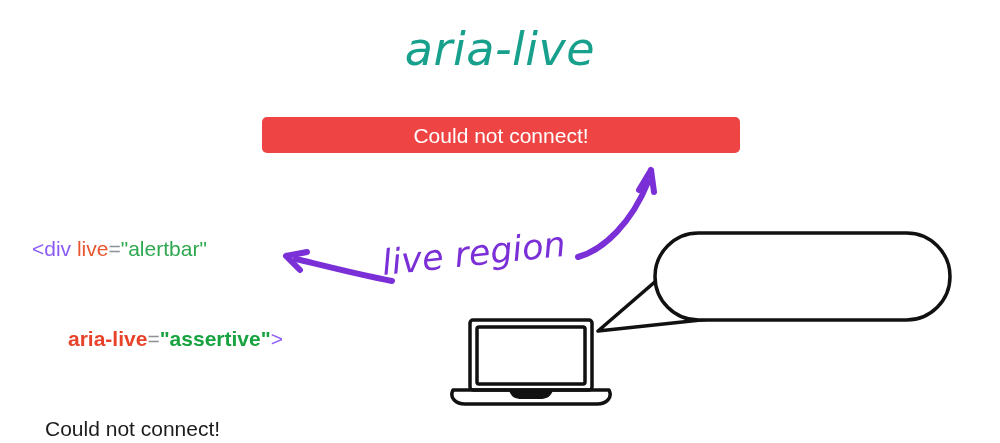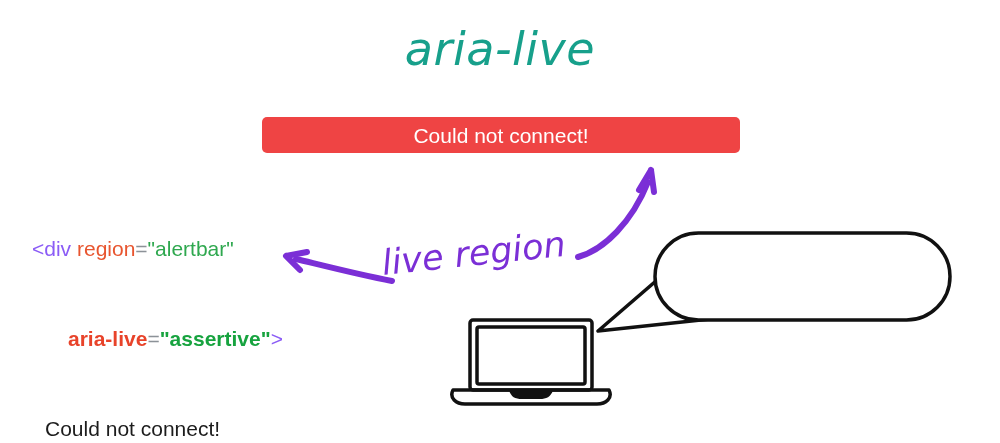--- a/index.html
+++ b/index.html
@@ -129,21 +129,21 @@
 
 <div id="canvas">
 
   <div id="title">aria-live</div>
 
   <div id="alertbar">
     <span id="alertbar-text">Could not connect!</span>
   </div>
 
   <div id="code">
-    <span class="code-line"><span class="tok-tag">&lt;div</span> <span class="tok-attr">region</span><span class="tok-eq">=</span><span class="tok-str">"alertbar"</span></span>
+    <span class="code-line"><span class="tok-tag">&lt;div</span> <span class="tok-attr">live</span><span class="tok-eq">=</span><span class="tok-str">"alertbar"</span></span>
     <span class="code-line indent-1"><span class="tok-attr-b">aria-live</span><span class="tok-eq">=</span><span class="tok-str-b">"assertive"</span><span class="tok-tag">&gt;</span></span>
     <span class="code-line indent-2"><span class="tok-text">Could not connect!</span></span>
     
   </div>
 
   <div id="live-region-label">live region</div>
 
   <svg class="overlay" viewBox="0 0 1000 443">
 
     <g>

